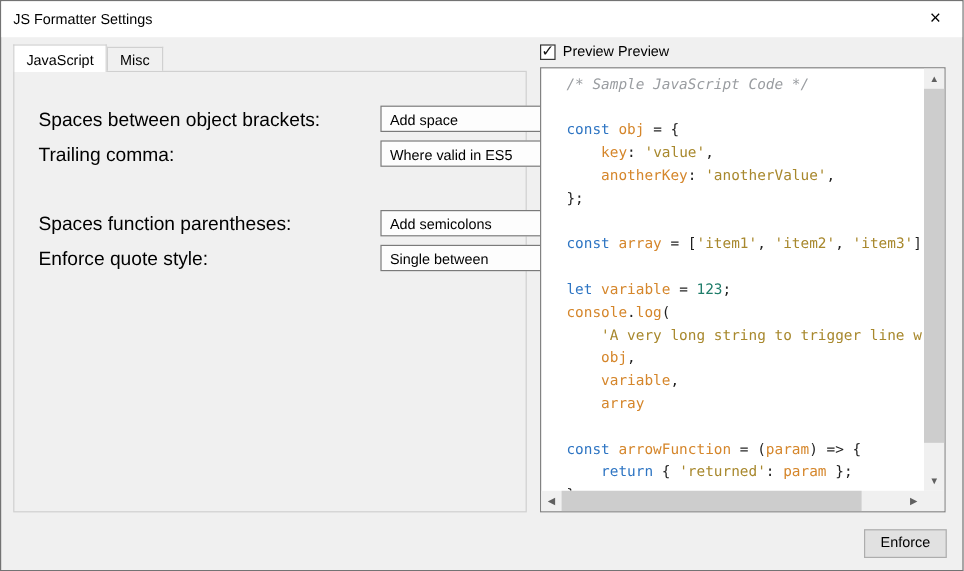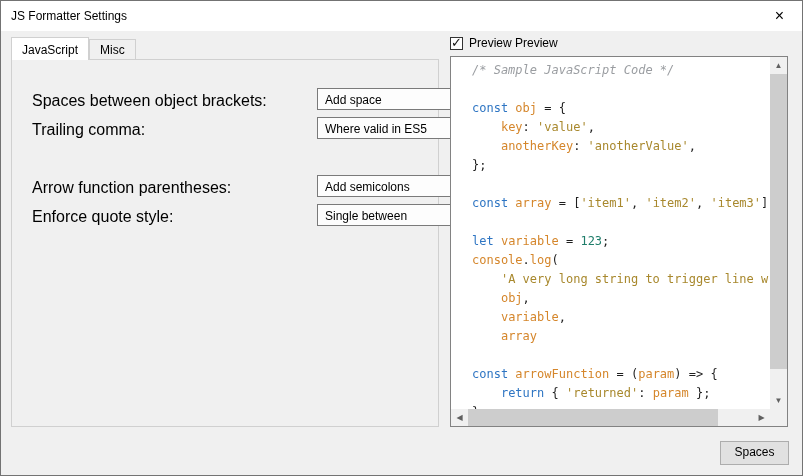--- a/index.html
+++ b/index.html
@@ -86,21 +86,21 @@
     <div class="form-row" style="top:57px">
       <span class="form-label">Trailing comma:</span>
       <div class="dropdown">
         <span class="dd-value">Where valid in ES5</span>
         <span class="chevron"></span>
       </div>
     </div>
 
 
     <div class="form-row" style="top:115px">
-      <span class="form-label">Arrow function parentheses:</span>
+      <span class="form-label">Spaces function parentheses:</span>
       <div class="dropdown">
         <span class="dd-value">Add semicolons</span>
         <span class="chevron"></span>
       </div>
     </div>
 
     <div class="form-row" style="top:144px">
       <span class="form-label">Enforce quote style:</span>
       <div class="dropdown">
         <span class="dd-value">Single between</span>
@@ -136,15 +136,15 @@
       </div>
       <div class="hthumb"></div>
       <div class="sb-btn right">
         <span>▶</span>
       </div>
     </div>
 
     <div class="sb-corner"></div>
   </div>
 
-  <div class="btn btn-cancel">Spaces</div>
+  <div class="btn btn-cancel">Enforce</div>
 
 </div>
 
 </body></html>

